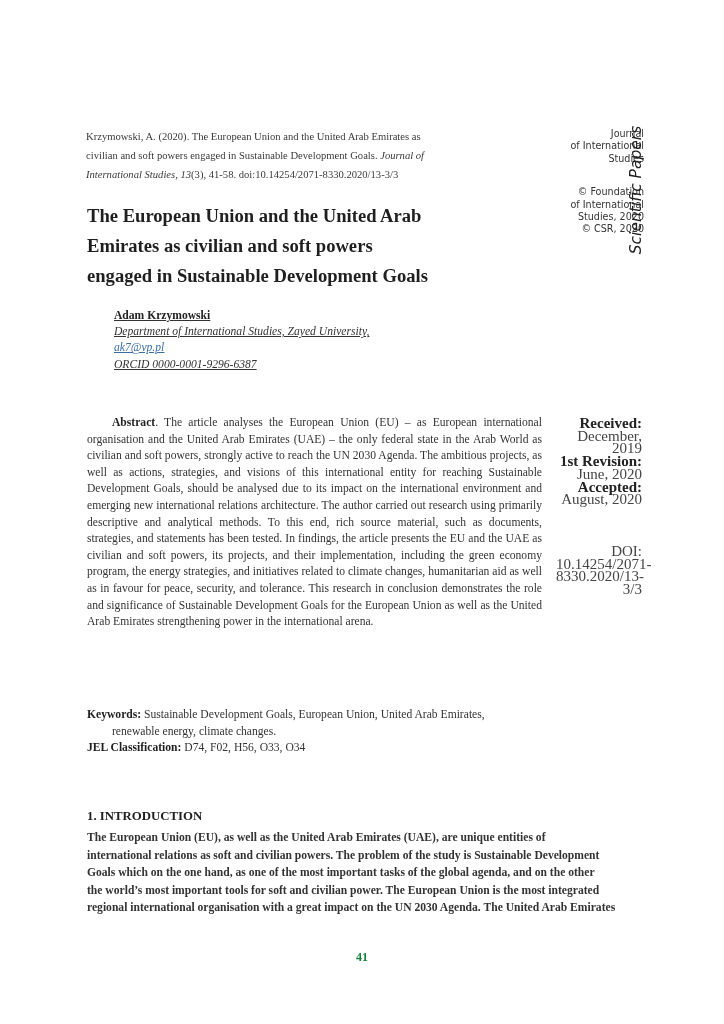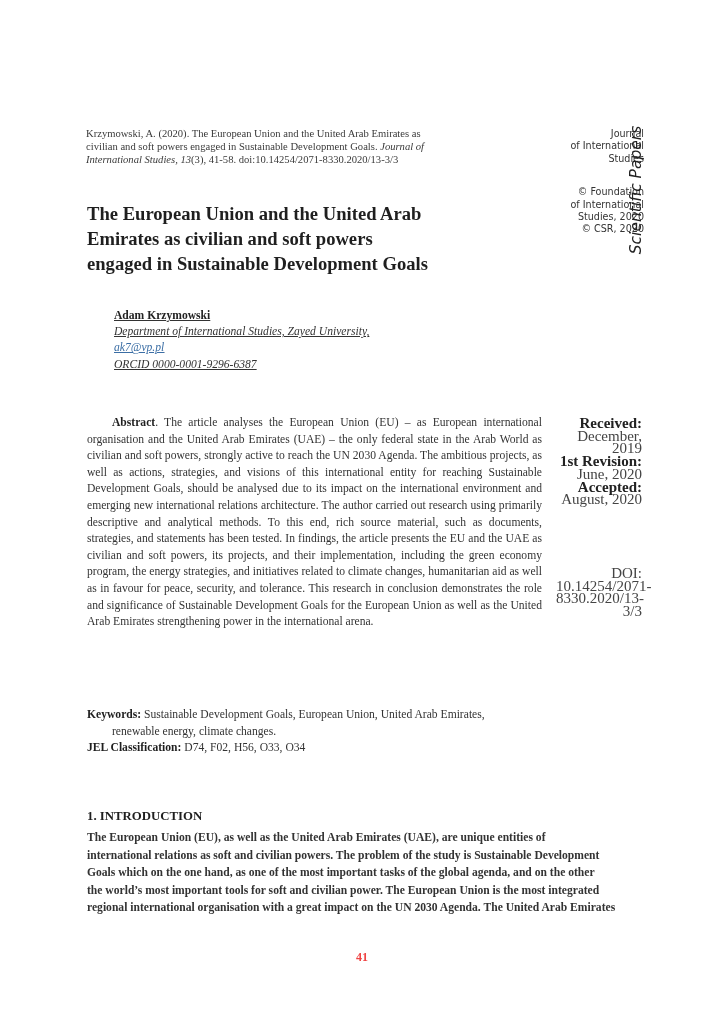--- a/index.html
+++ b/index.html
@@ -1,54 +1,54 @@
 <!DOCTYPE html>
 <html><head>
 <meta charset="utf-8">
 <style>
   html, body { margin: 0; padding: 0; background: #ffffff; }
   body { width: 724px; height: 1024px; position: relative; overflow: hidden;
          font-family: "Liberation Serif", "DejaVu Serif", serif; color: #2b2b2b; }
   .abs { position: absolute; }
 
-  .citation { left: 86px; top: 127px; width: 350px; font-size: 10.6px; line-height: 13px; color: #3a3a3a; }
+  .citation { left: 86px; top: 127px; width: 350px; font-size: 10.6px; line-height: 19px; color: #3a3a3a; }
   .citation i { font-style: italic; }
 
   .journal-block { right: 80px; top: 128px; width: 110px; text-align: right;
                    font-family: "DejaVu Sans", "Liberation Sans", sans-serif; font-size: 9.6px; line-height: 12.4px; color: #333; }
   .journal-block .gap { height: 21px; }
   .sci-papers { left: 624px; top: 124px; width: 24px; height: 132px; }
   .sci-papers span { position: absolute; left: 50%; top: 50%; white-space: nowrap;
                      transform: translate(-50%, -50%) rotate(-90deg);
                      font-family: "DejaVu Sans", "Liberation Sans", sans-serif; font-style: italic; font-size: 15.5px; color: #222; }
 
-  .title { left: 87px; top: 201px; width: 350px; font-size: 18.6px; line-height: 25px; font-weight: bold; color: #1f1f1f; }
+  .title { left: 87px; top: 201px; width: 350px; font-size: 18.6px; line-height: 30px; font-weight: bold; color: #1f1f1f; }
 
   .author { left: 114px; top: 308px; width: 330px; font-size: 11.6px; line-height: 16.2px; color: #333; text-decoration: underline; }
   .author .name { font-weight: bold; color: #222; }
   .author .it { font-style: italic; }
   .author a { color: #3b6ea5; text-decoration: underline; font-style: italic; }
 
   .abstract { left: 87px; top: 415px; width: 455px; font-size: 11.6px; line-height: 16.6px; text-align: justify; color: #333; }
   .abstract b { color: #1f1f1f; margin-left: 25px; }
 
   .side-meta { left: 556px; top: 417px; width: 86px; text-align: right; font-size: 15px; line-height: 12.7px; color: #444; }
   .side-meta b { color: #222; }
-  .side-meta .doi { margin-top: 61px; }
+  .side-meta .doi { margin-top: 39px; }
 
   .keywords { left: 87px; top: 707px; width: 470px; font-size: 11.6px; line-height: 16.6px; color: #333; }
   .keywords .cont { padding-left: 25px; }
   .jel { left: 87px; top: 740px; width: 470px; font-size: 11.6px; line-height: 16.6px; color: #333; }
   .keywords b, .jel b { color: #1f1f1f; }
 
   .sec-head { left: 87px; top: 809px; font-size: 12.8px; font-weight: bold; color: #1f1f1f; }
   .intro { left: 87px; top: 829px; width: 567px; font-size: 11.6px; line-height: 17.6px; color: #333; }
   .intro div { text-align: left; white-space: nowrap; font-weight: bold; }
 
-  .page-num { left: 0; width: 724px; top: 950px; text-align: center; font-size: 12px; font-weight: bold; color: #ef4444; }
+  .page-num { left: 0; width: 724px; top: 950px; text-align: center; font-size: 12px; font-weight: bold; color: #15803d; }
 </style>
 </head>
 <body>
 
 <div class="abs citation">
   <span>Krzymowski, A. (2020). The European Union and the United Arab Emirates as civilian and soft powers engaged in Sustainable Development Goals. </span><i>Journal of International Studies, 13</i><span>(3), 41-58. doi:10.14254/2071-8330.2020/13-3/3</span>
 </div>
 
 <div class="abs journal-block">
   <div>Journal</div>

